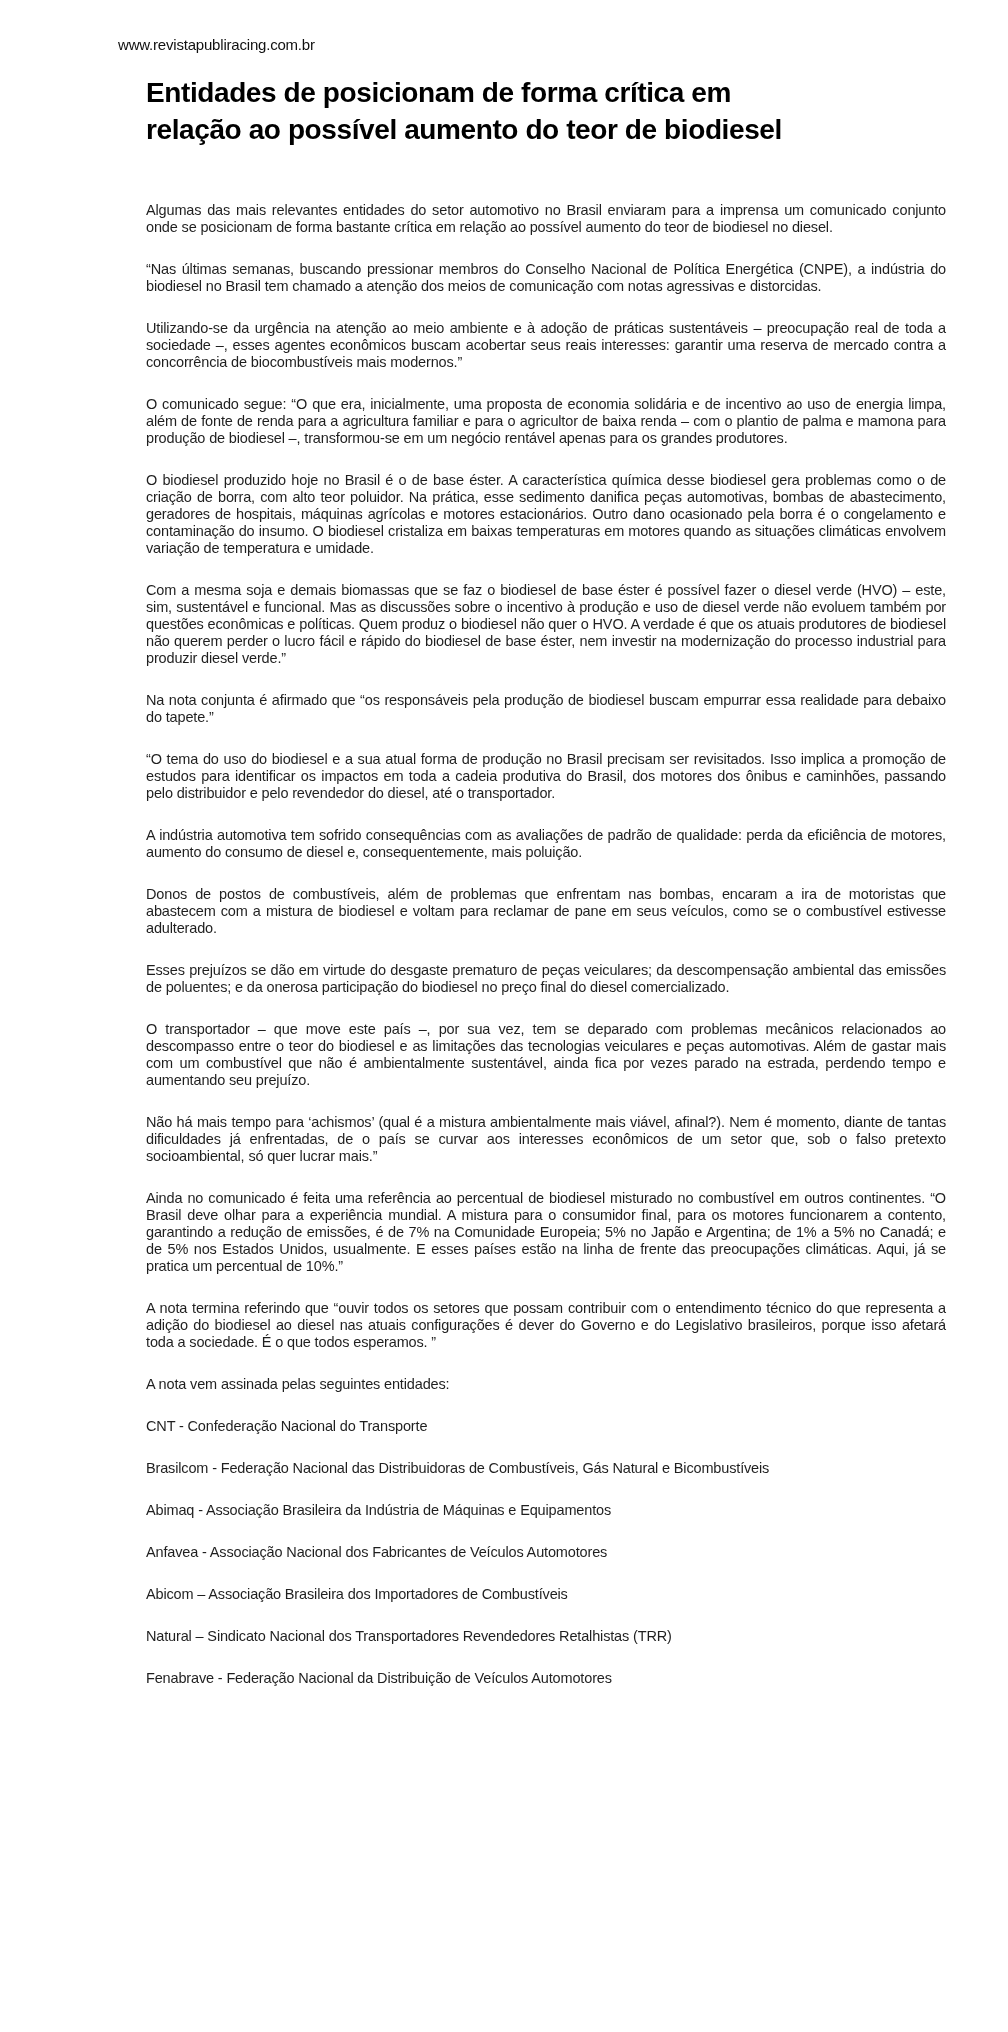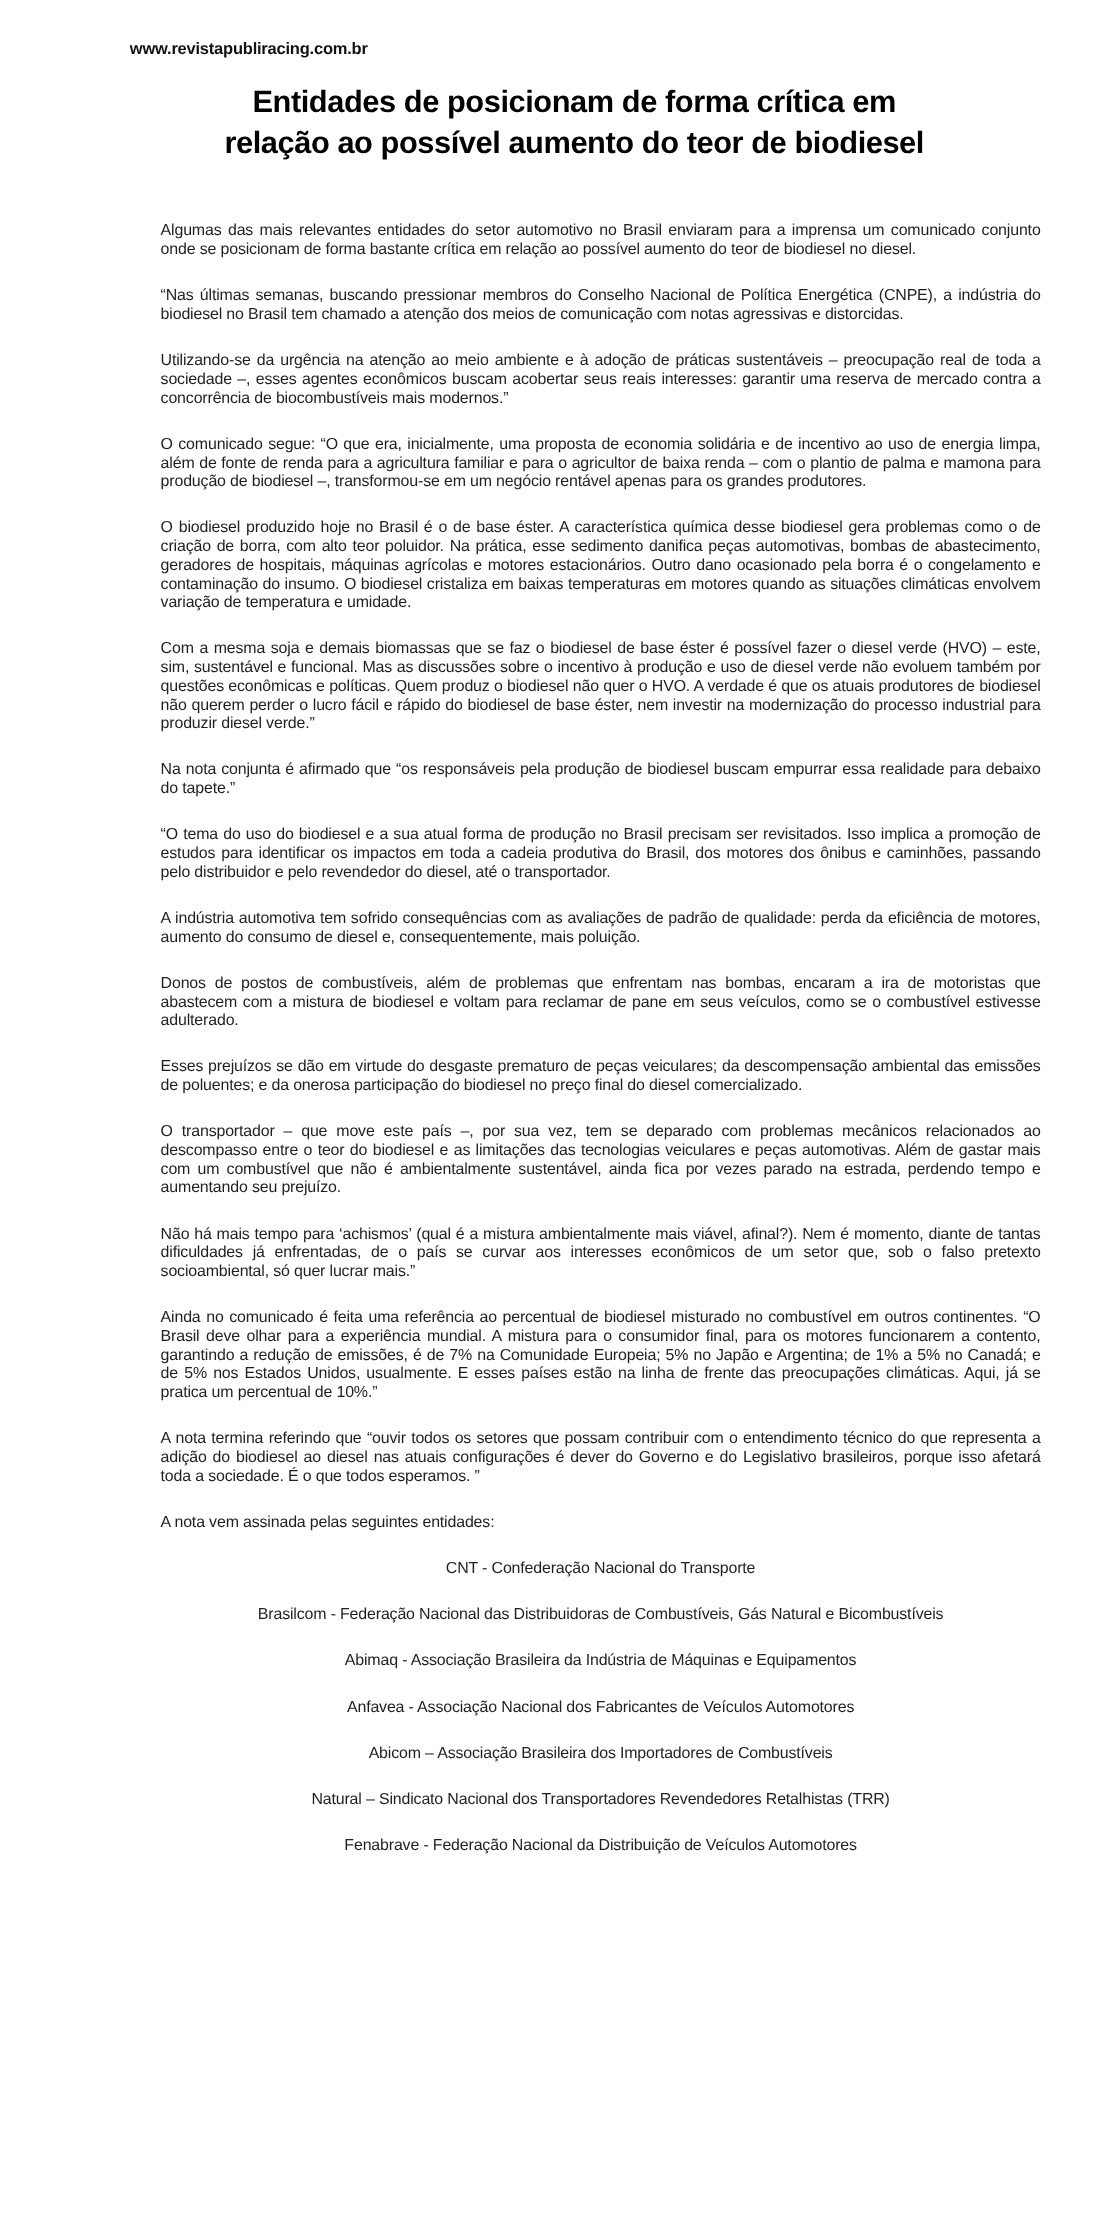--- a/index.html
+++ b/index.html
@@ -12,32 +12,31 @@
     min-height: 2032px;
     position: relative;
     font-family: "Liberation Sans", "DejaVu Sans", sans-serif;
     color: #1f1f1f;
   }
   .site-url {
     position: absolute;
     left: 118px;
     top: 36px;
     font-size: 15px;
-    font-weight: bold;
+    font-weight: normal;
     color: #111111;
     letter-spacing: -0.2px;
     text-align: right;
   }
   .article-title {
     position: absolute;
     left: 146px;
     top: 74px;
     width: 752px;
     margin: 0;
-    text-align: center;
     font-size: 28px;
     line-height: 37px;
     font-weight: bold;
     color: #000000;
     letter-spacing: -0.4px;
   }
   .article-body {
     position: absolute;
     left: 146px;
     top: 202px;
@@ -45,21 +44,21 @@
   }
   .article-body p {
     margin: 0 0 25px 0;
     font-size: 14.5px;
     line-height: 17px;
     text-align: justify;
     letter-spacing: -0.15px;
     color: #1f1f1f;
   }
   .article-body p.signatory-line {
-    text-align: center;
+    text-align: left;
   }
 </style>
 </head>
 <body>
 
 <div class="page">
 
   <div class="site-url">www.revistapubliracing.com.br</div>
 
   <h1 class="article-title"><span>Entidades de posicionam de forma crítica em</span><br><span>relação ao possível aumento do teor de biodiesel</span></h1>

